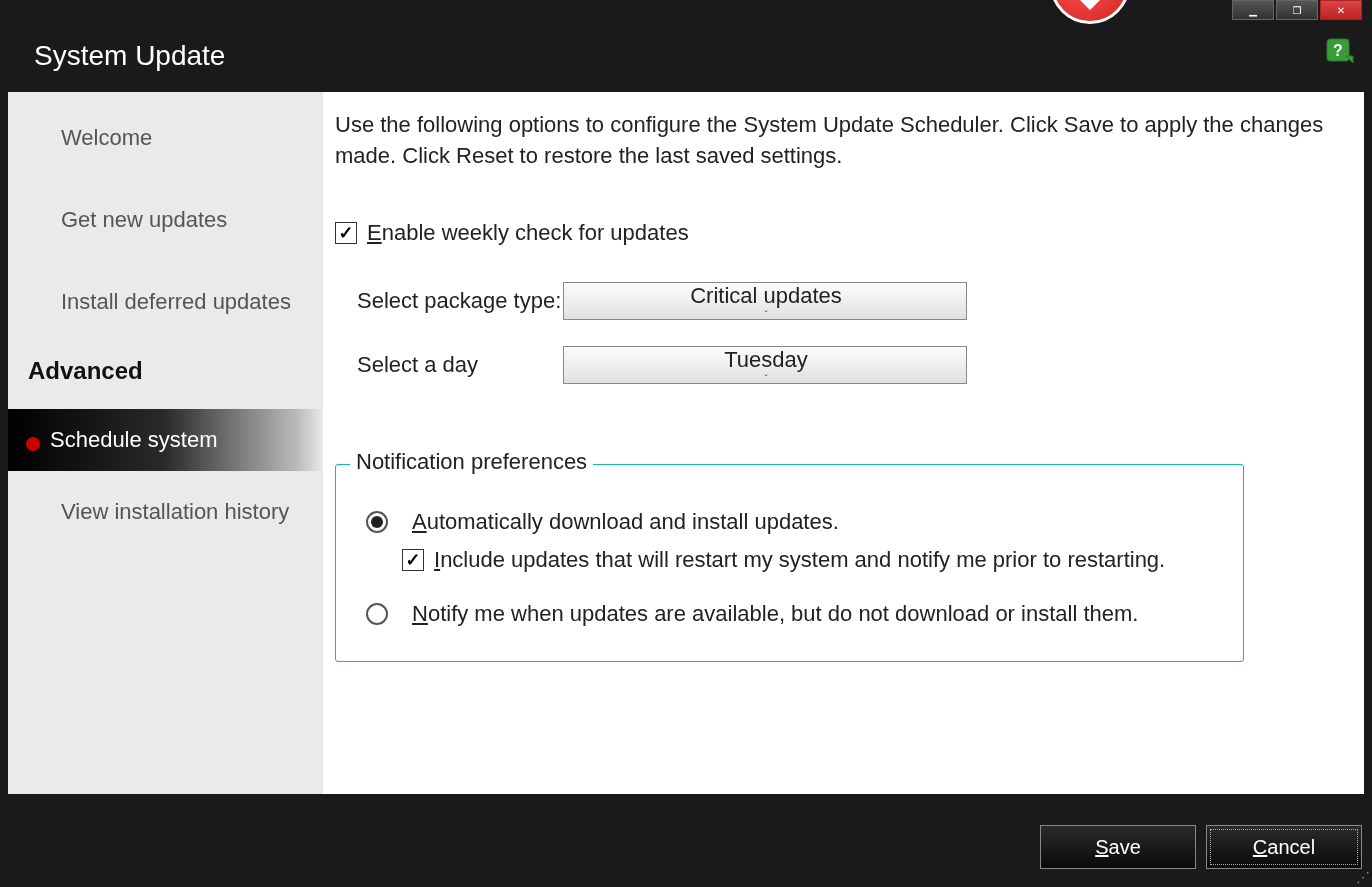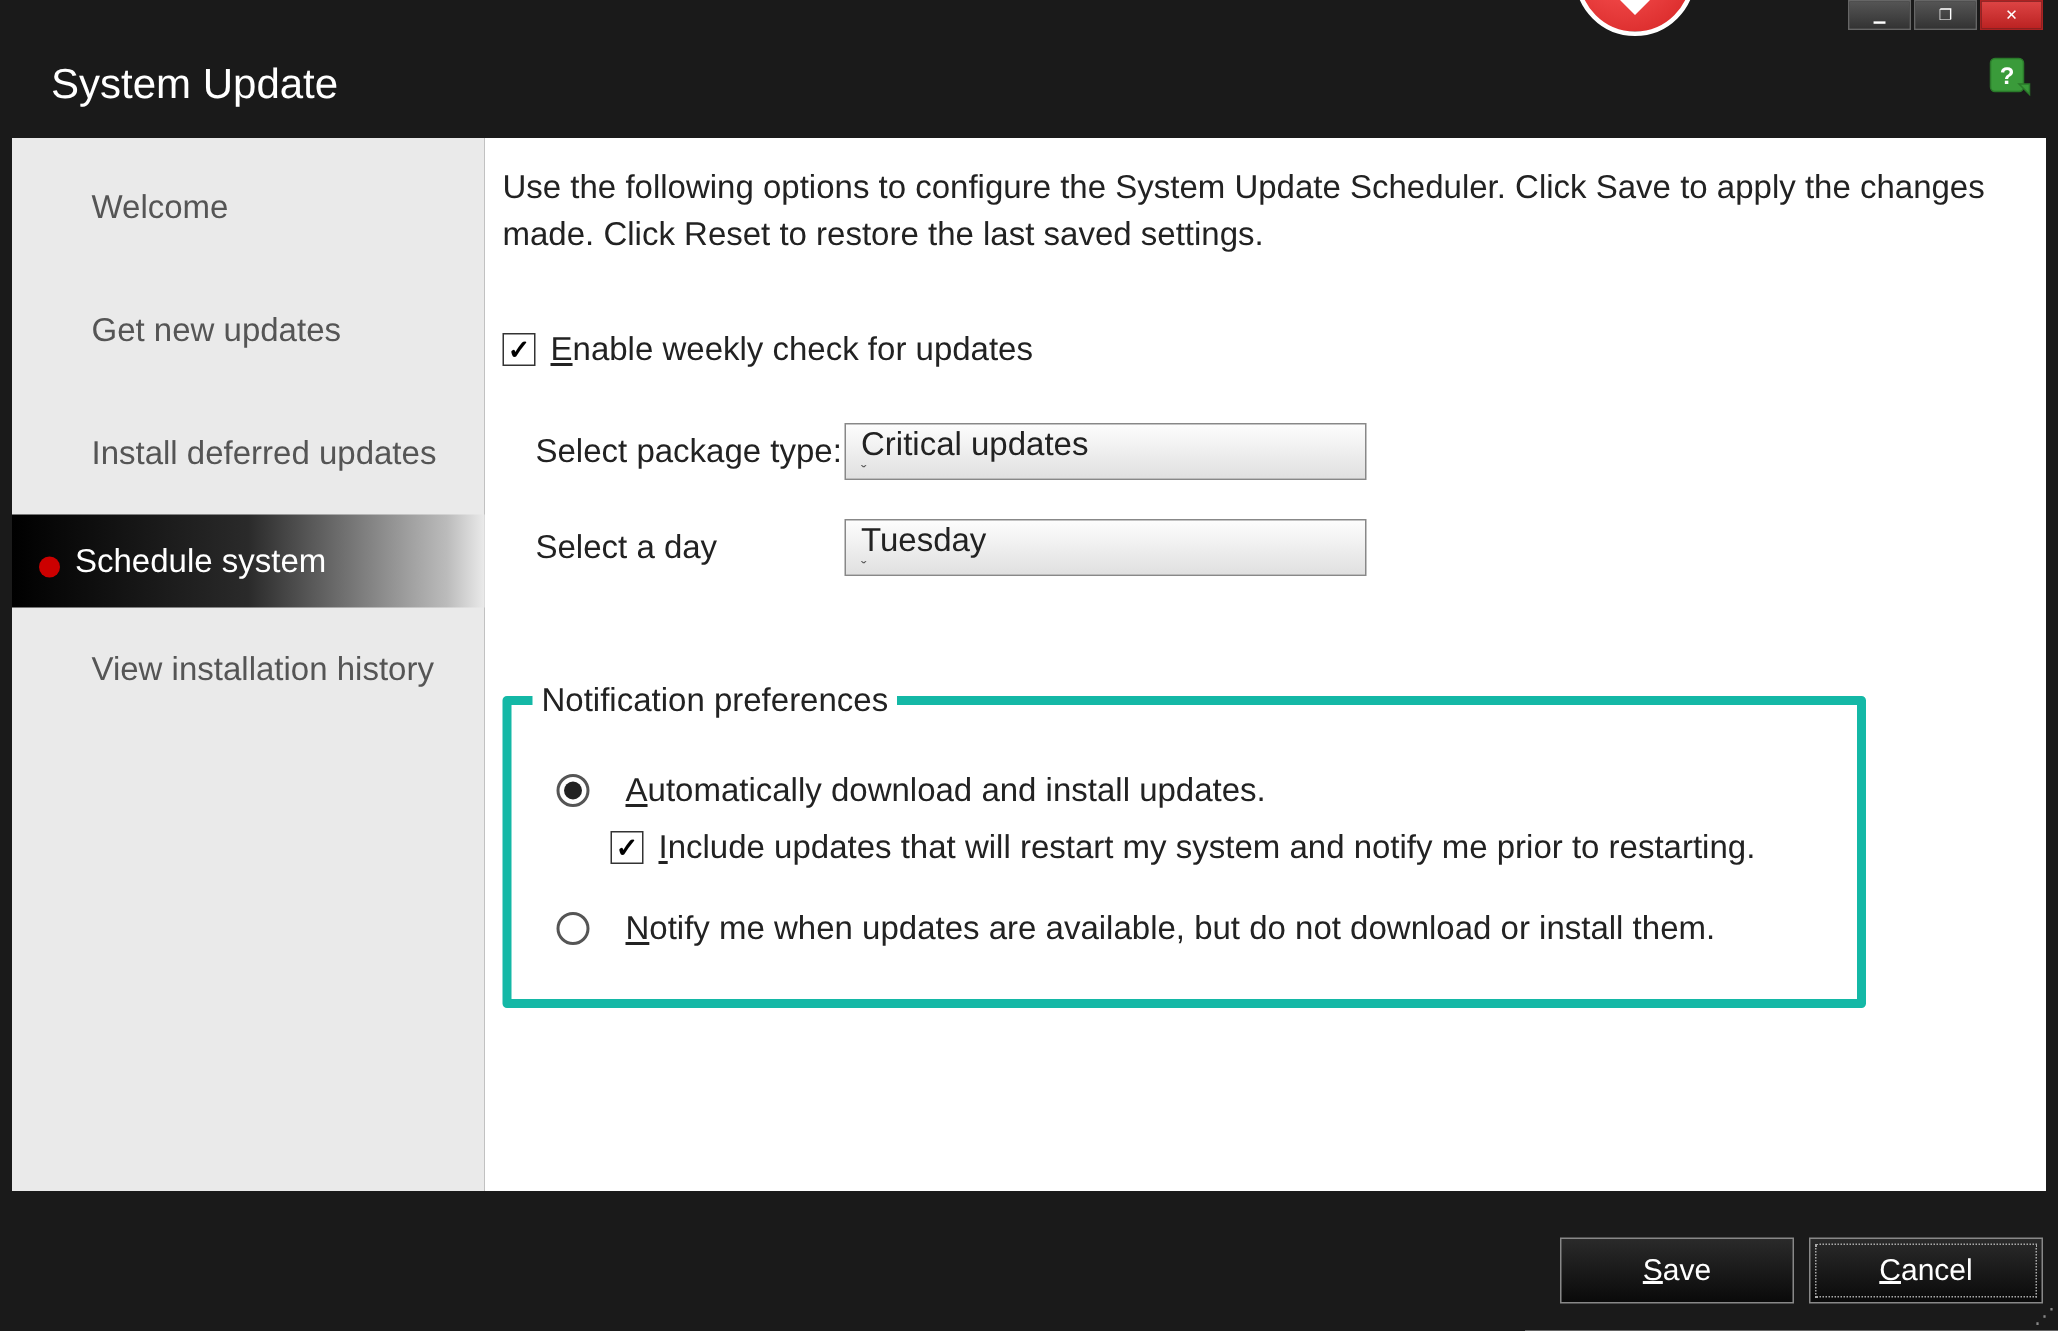--- a/index.html
+++ b/index.html
@@ -165,36 +165,37 @@
     .form-row {
       display: flex;
       align-items: center;
       margin-bottom: 26px;
       margin-left: 22px;
     }
     .form-label {
       width: 206px;
     }
     .select-box {
-      width: 348px;
+      width: 404px;
       height: 38px;
       background: linear-gradient(#fdfdfd, #e0e0e0);
       border: 1px solid #888;
       display: flex;
+      align-items: center;
       justify-content: space-between;
       padding: 0 8px 0 10px;
       cursor: pointer;
       flex-direction: column;
     }
     .select-arrow {
       font-size: 11px;
       color: #555;
     }
     .fieldset {
-      border: 6px solid #14b8a6;
+      border: 1px solid #14b8a6;
       border-radius: 3px;
       margin-top: 80px;
       margin-right: 110px;
       padding: 24px 20px 34px 30px;
       position: relative;
     }
     .legend {
       position: absolute;
       top: -16px;
       left: 14px;
@@ -293,20 +294,21 @@
     </svg>
   </div>
 
   <div class="header">System Update</div>
 
   <div class="body">
     <div class="sidebar">
       <div class="nav-item">Welcome</div>
       <div class="nav-item">Get new updates</div>
       <div class="nav-item">Install deferred updates</div>
+      <div class="nav-section">Advanced</div>
       <div class="nav-item active">Schedule system</div>
       <div class="nav-item">View installation history</div>
     </div>
 
     <div class="content">
       <div class="intro">Use the following options to configure the System Update Scheduler. Click Save to apply the changes made. Click Reset to restore the last saved settings.</div>
 
       <div class="checkbox-row">
         <span class="cb checked"></span>
         <span><span class="u">E</span><span id="enable-rest">nable weekly check for updates</span></span>

